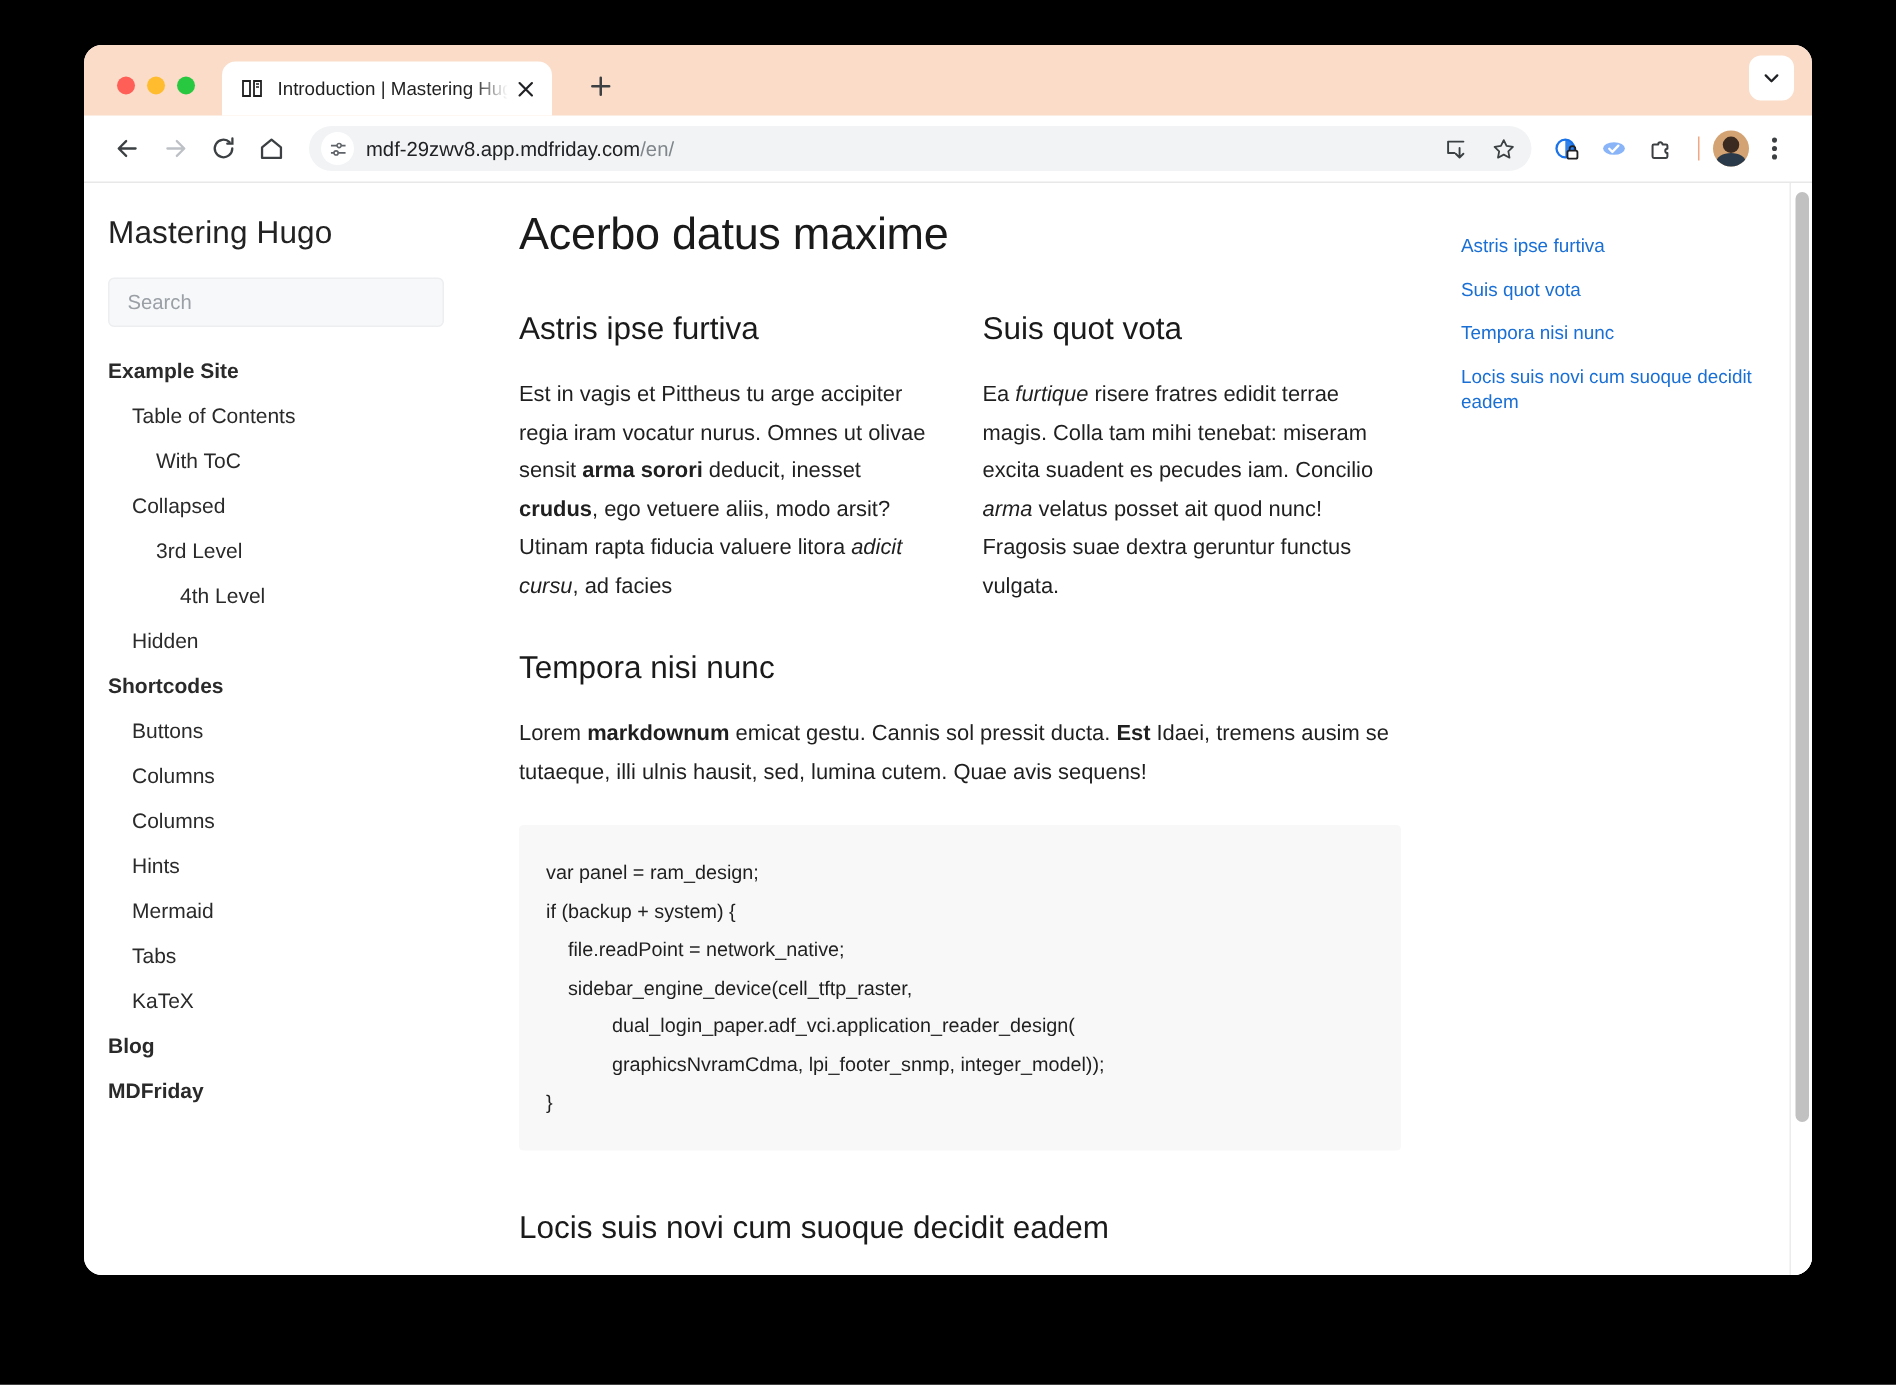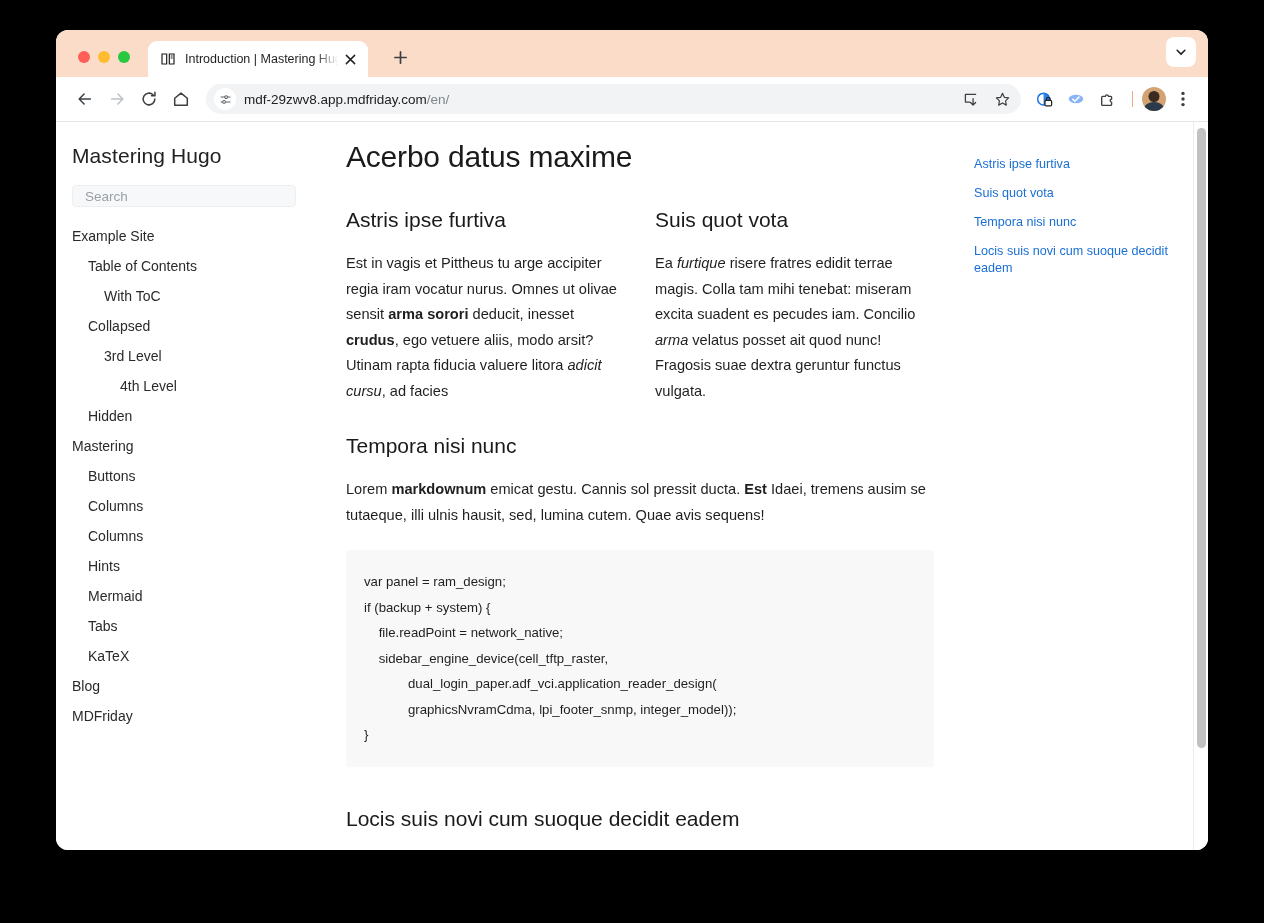--- a/index.html
+++ b/index.html
@@ -171,21 +171,21 @@
   }
   .site-title {
     font-size: 21px;
     color: #222222;
     padding: 0 16px;
     margin-bottom: 17px;
     letter-spacing: .1px;
   }
   .search-box {
     margin: 0 16px 14px 16px;
-    height: 22px;
+    height: 33px;
     background: #f7f8f9;
     border: 1px solid #eceef0;
     border-radius: 4px;
     display: flex;
     align-items: center;
     padding: 0 12px;
   }
   .search-box input {
     border: none;
     background: transparent;
@@ -207,21 +207,21 @@
   .lang-arrow { margin-left: auto; }
 
   .nav { font-size: 14px; }
   .nav-item {
     display: block;
     color: #2a2a2a;
     text-decoration: none;
     padding: 7px 16px;
     line-height: 16px;
   }
-  .lvl0 { padding-left: 16px; }
+  .lvl0 { padding-left: 16px; font-weight: bold; }
   .lvl1 { padding-left: 32px; }
   .lvl2 { padding-left: 48px; }
   .lvl3 { padding-left: 64px; }
 
   .content {
     flex: 1;
     padding: 18px 30px 0 34px;
     overflow: hidden;
     min-width: 0;
   }
@@ -441,21 +441,21 @@
 
 
       <nav class="nav" id="nav-list">
           <a href="#" class="nav-item lvl0">Example Site</a>
           <a href="#" class="nav-item lvl1">Table of Contents</a>
           <a href="#" class="nav-item lvl2">With ToC</a>
           <a href="#" class="nav-item lvl1">Collapsed</a>
           <a href="#" class="nav-item lvl2">3rd Level</a>
           <a href="#" class="nav-item lvl3">4th Level</a>
           <a href="#" class="nav-item lvl1">Hidden</a>
-          <a href="#" class="nav-item lvl0">Mastering</a>
+          <a href="#" class="nav-item lvl0">Shortcodes</a>
           <a href="#" class="nav-item lvl1">Buttons</a>
           <a href="#" class="nav-item lvl1">Columns</a>
           <a href="#" class="nav-item lvl1">Columns</a>
           <a href="#" class="nav-item lvl1">Hints</a>
           <a href="#" class="nav-item lvl1">Mermaid</a>
           <a href="#" class="nav-item lvl1">Tabs</a>
           <a href="#" class="nav-item lvl1">KaTeX</a>
           <a href="#" class="nav-item lvl0">Blog</a>
           <a href="#" class="nav-item lvl0">MDFriday</a>
         </nav>

